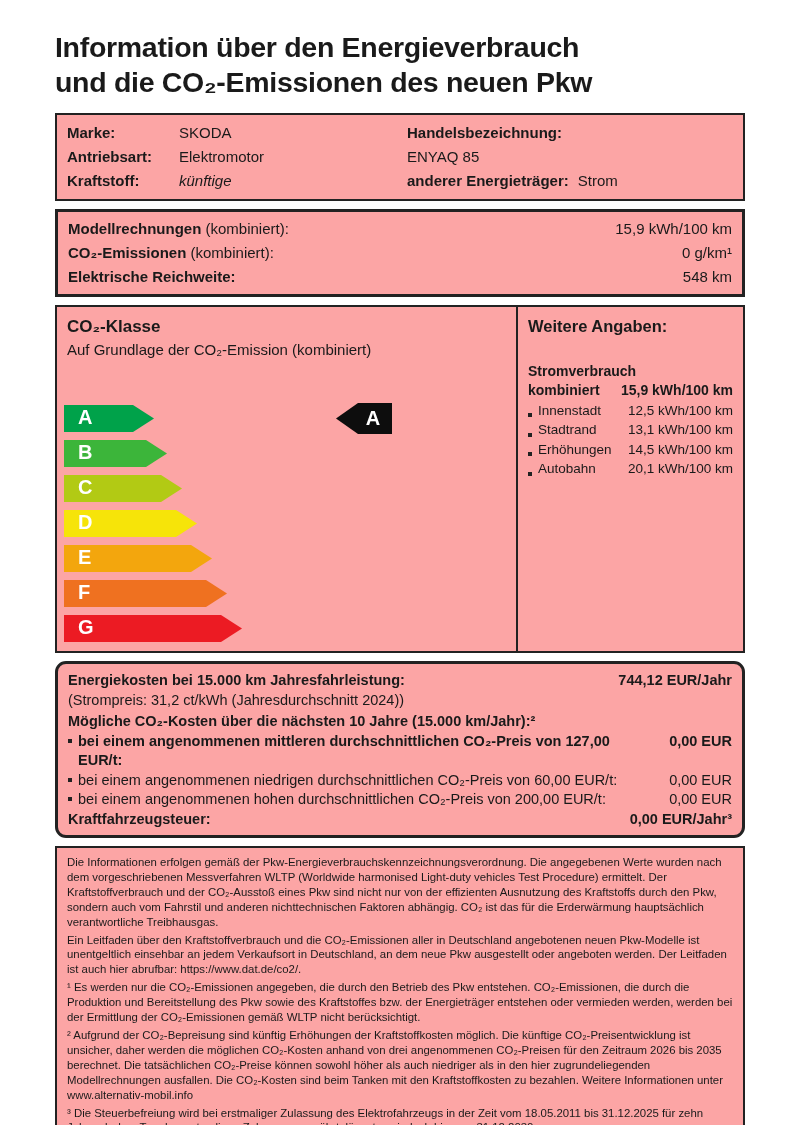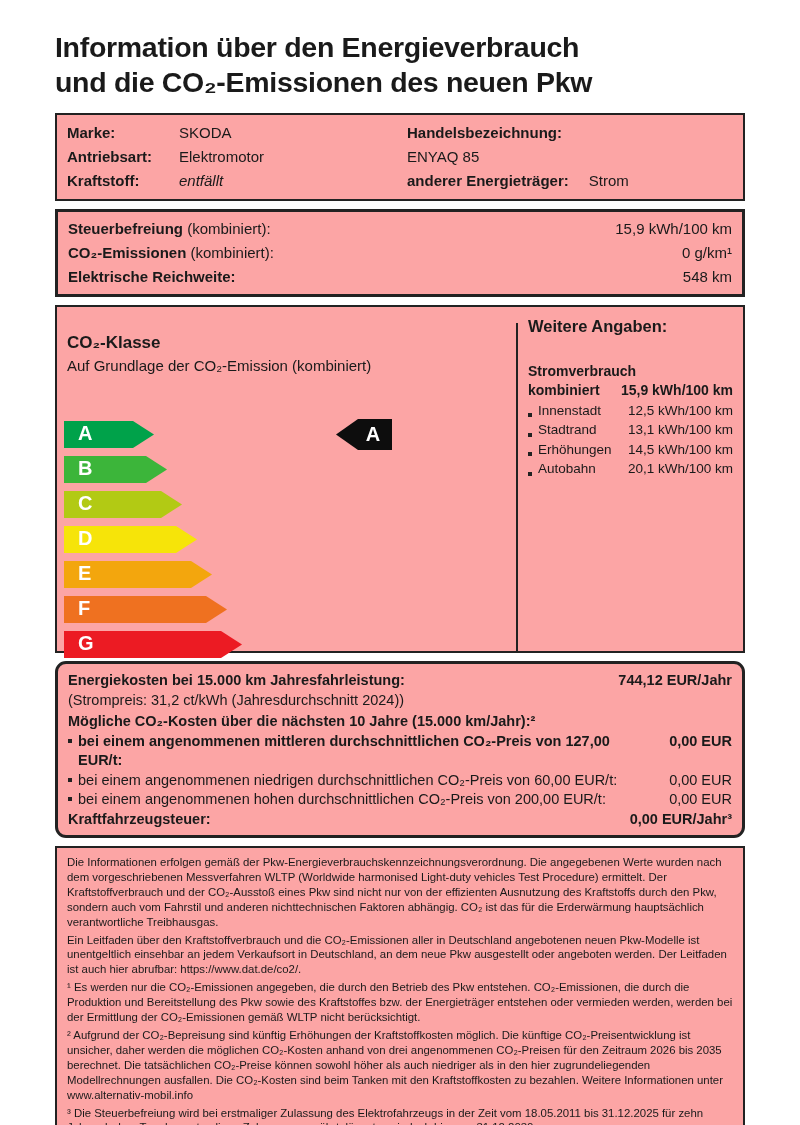--- a/index.html
+++ b/index.html
@@ -23,35 +23,34 @@
   .box { border: 2px solid #222; margin-bottom: 8px; background: #fca5a5; }
   .box.thick { border-width: 3px; }
 
   
   .vehicle { display: flex; padding: 6px 10px; font-size: 15px; line-height: 24px; }
   .vehicle .col-l { width: 340px; flex: none; }
   .vehicle .row { display: flex; }
   .vehicle .lbl { width: 112px; font-weight: bold; flex: none; }
   .italic { font-style: italic; }
   .vehicle .col-r { flex: 1; }
-  .vehicle .col-r .lbl-inline { font-weight: bold; margin-right: 20px; }
+  .vehicle .col-r .lbl-inline { font-weight: bold; margin-right: 9px; }
 
   
   .consumption { padding: 5px 10px; font-size: 15px; line-height: 24px; }
   .consumption .row { display: flex; }
   .consumption .val { margin-left: auto; white-space: nowrap; }
   .b { font-weight: bold; }
 
   
   .classbox { display: flex; height: 348px; }
   .classbox .col-left {
     width: 461px; flex: none;
     border-right: 2px solid #222;
     padding: 8px 10px 10px 7px;
-    margin-top: 16px;
   }
   .klasse-heading { font-size: 17px; font-weight: bold; line-height: 24px; padding-left: 3px; }
   .klasse-sub { font-size: 15px; line-height: 22px; padding-left: 3px; }
   .scale { margin-top: 44px; position: relative; }
   .scale-row { height: 27px; margin-bottom: 8px; }
   .scale-arrow {
     height: 100%;
     clip-path: polygon(0 0, calc(100% - 21px) 0, 100% 50%, calc(100% - 21px) 100%, 0 100%);
     display: flex; align-items: center;
     color: #fff; font-weight: bold; font-size: 20px;
@@ -103,35 +102,35 @@
       <div class="row">
         <span class="lbl">Marke:</span>
         <span>SKODA</span>
       </div>
       <div class="row">
         <span class="lbl">Antriebsart:</span>
         <span>Elektromotor</span>
       </div>
       <div class="row">
         <span class="lbl">Kraftstoff:</span>
-        <span class="italic">entfällt</span>
+        <span class="italic">künftige</span>
       </div>
     </div>
     <div class="col-r">
       <div class="b">Handelsbezeichnung:</div>
       <div>ENYAQ 85</div>
       <div>
         <span class="lbl-inline">anderer Energieträger:</span><span>Strom</span>
       </div>
     </div>
   </div>
 
   <div class="box thick consumption">
     <div class="row">
-      <span><span class="b">Steuerbefreiung</span><span> (kombiniert):</span></span>
+      <span><span class="b">Modellrechnungen</span><span> (kombiniert):</span></span>
       <span class="val">15,9 kWh/100 km</span>
     </div>
     <div class="row">
       <span><span class="b">CO₂-Emissionen</span><span> (kombiniert):</span></span>
       <span class="val">0 g/km¹</span>
     </div>
     <div class="row">
       <span><span class="b">Elektrische Reichweite:</span><span></span></span>
       <span class="val">548 km</span>
     </div>

